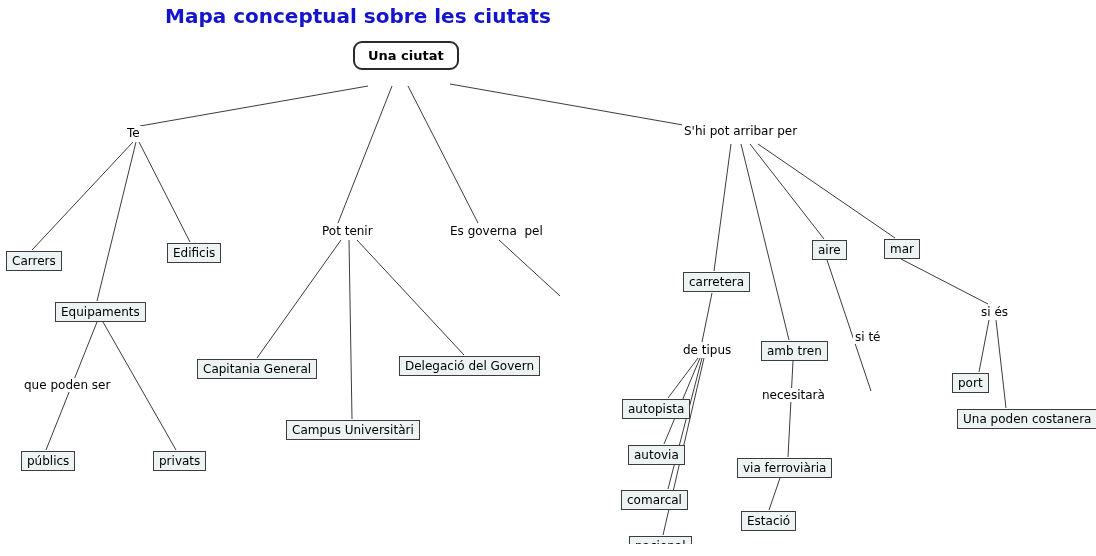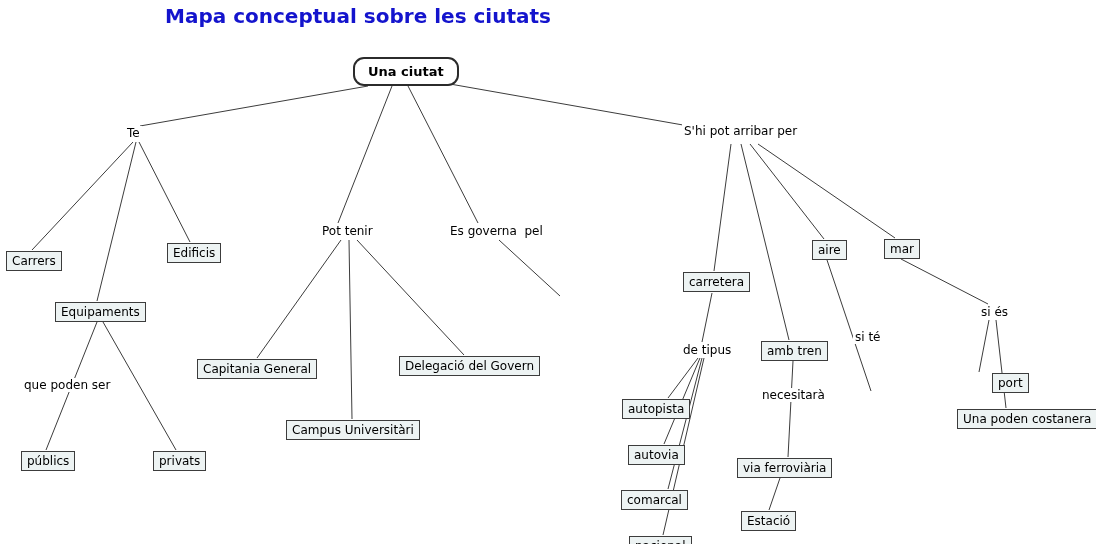--- a/index.html
+++ b/index.html
@@ -55,21 +55,21 @@
     <line x1="793" y1="361" x2="788" y2="457"></line>
     <line x1="780" y1="478" x2="769" y2="510"></line>
 
     <line x1="827" y1="260" x2="871" y2="391"></line>
 
     <line x1="901" y1="259" x2="988" y2="304"></line>
     <line x1="989" y1="320" x2="979" y2="372"></line>
     <line x1="996" y1="320" x2="1006" y2="408"></line>
   </svg>
 
-  <div class="node root" style="left:353px; top:57px;border-radius:11px;">Una ciutat</div>
+  <div class="node root" style="left:353px; top:41px;">Una ciutat</div>
 
   <div class="node label" style="left:125px; top:126px;">Te</div>
   <div class="node label" style="left:320px; top:224px;">Pot tenir</div>
   <div class="node label" style="left:448px; top:224px;">Es governa  pel</div>
   <div class="node label" style="left:682px; top:124px;">S'hi pot arribar per</div>
   <div class="node label" style="left:22px; top:378px;">que poden ser</div>
   <div class="node label" style="left:681px; top:343px;">de tipus</div>
   <div class="node label" style="left:760px; top:388px;">necesitarà</div>
   <div class="node label" style="left:853px; top:330px;">si té</div>
   <div class="node label" style="left:979px; top:305px;">si és</div>
@@ -91,16 +91,16 @@
   <div class="node box" style="left:621px; top:490px;">comarcal</div>
   <div class="node box" style="left:629px; top:536px;">nacional</div>
 
   <div class="node box" style="left:761px; top:341px;">amb tren</div>
   <div class="node box" style="left:737px; top:458px;">via ferroviària</div>
   <div class="node box" style="left:741px; top:511px;">Estació</div>
 
   <div class="node box" style="left:812px; top:240px;">aire</div>
 
   <div class="node box" style="left:884px; top:239px;">mar</div>
-  <div class="node box" style="left:992px; top:373px;">port</div>
+  <div class="node box" style="left:952px; top:373px;">port</div>
   <div class="node box" style="left:957px; top:409px;">Una poden costanera</div>
 
 </div>
 
 </body></html>

